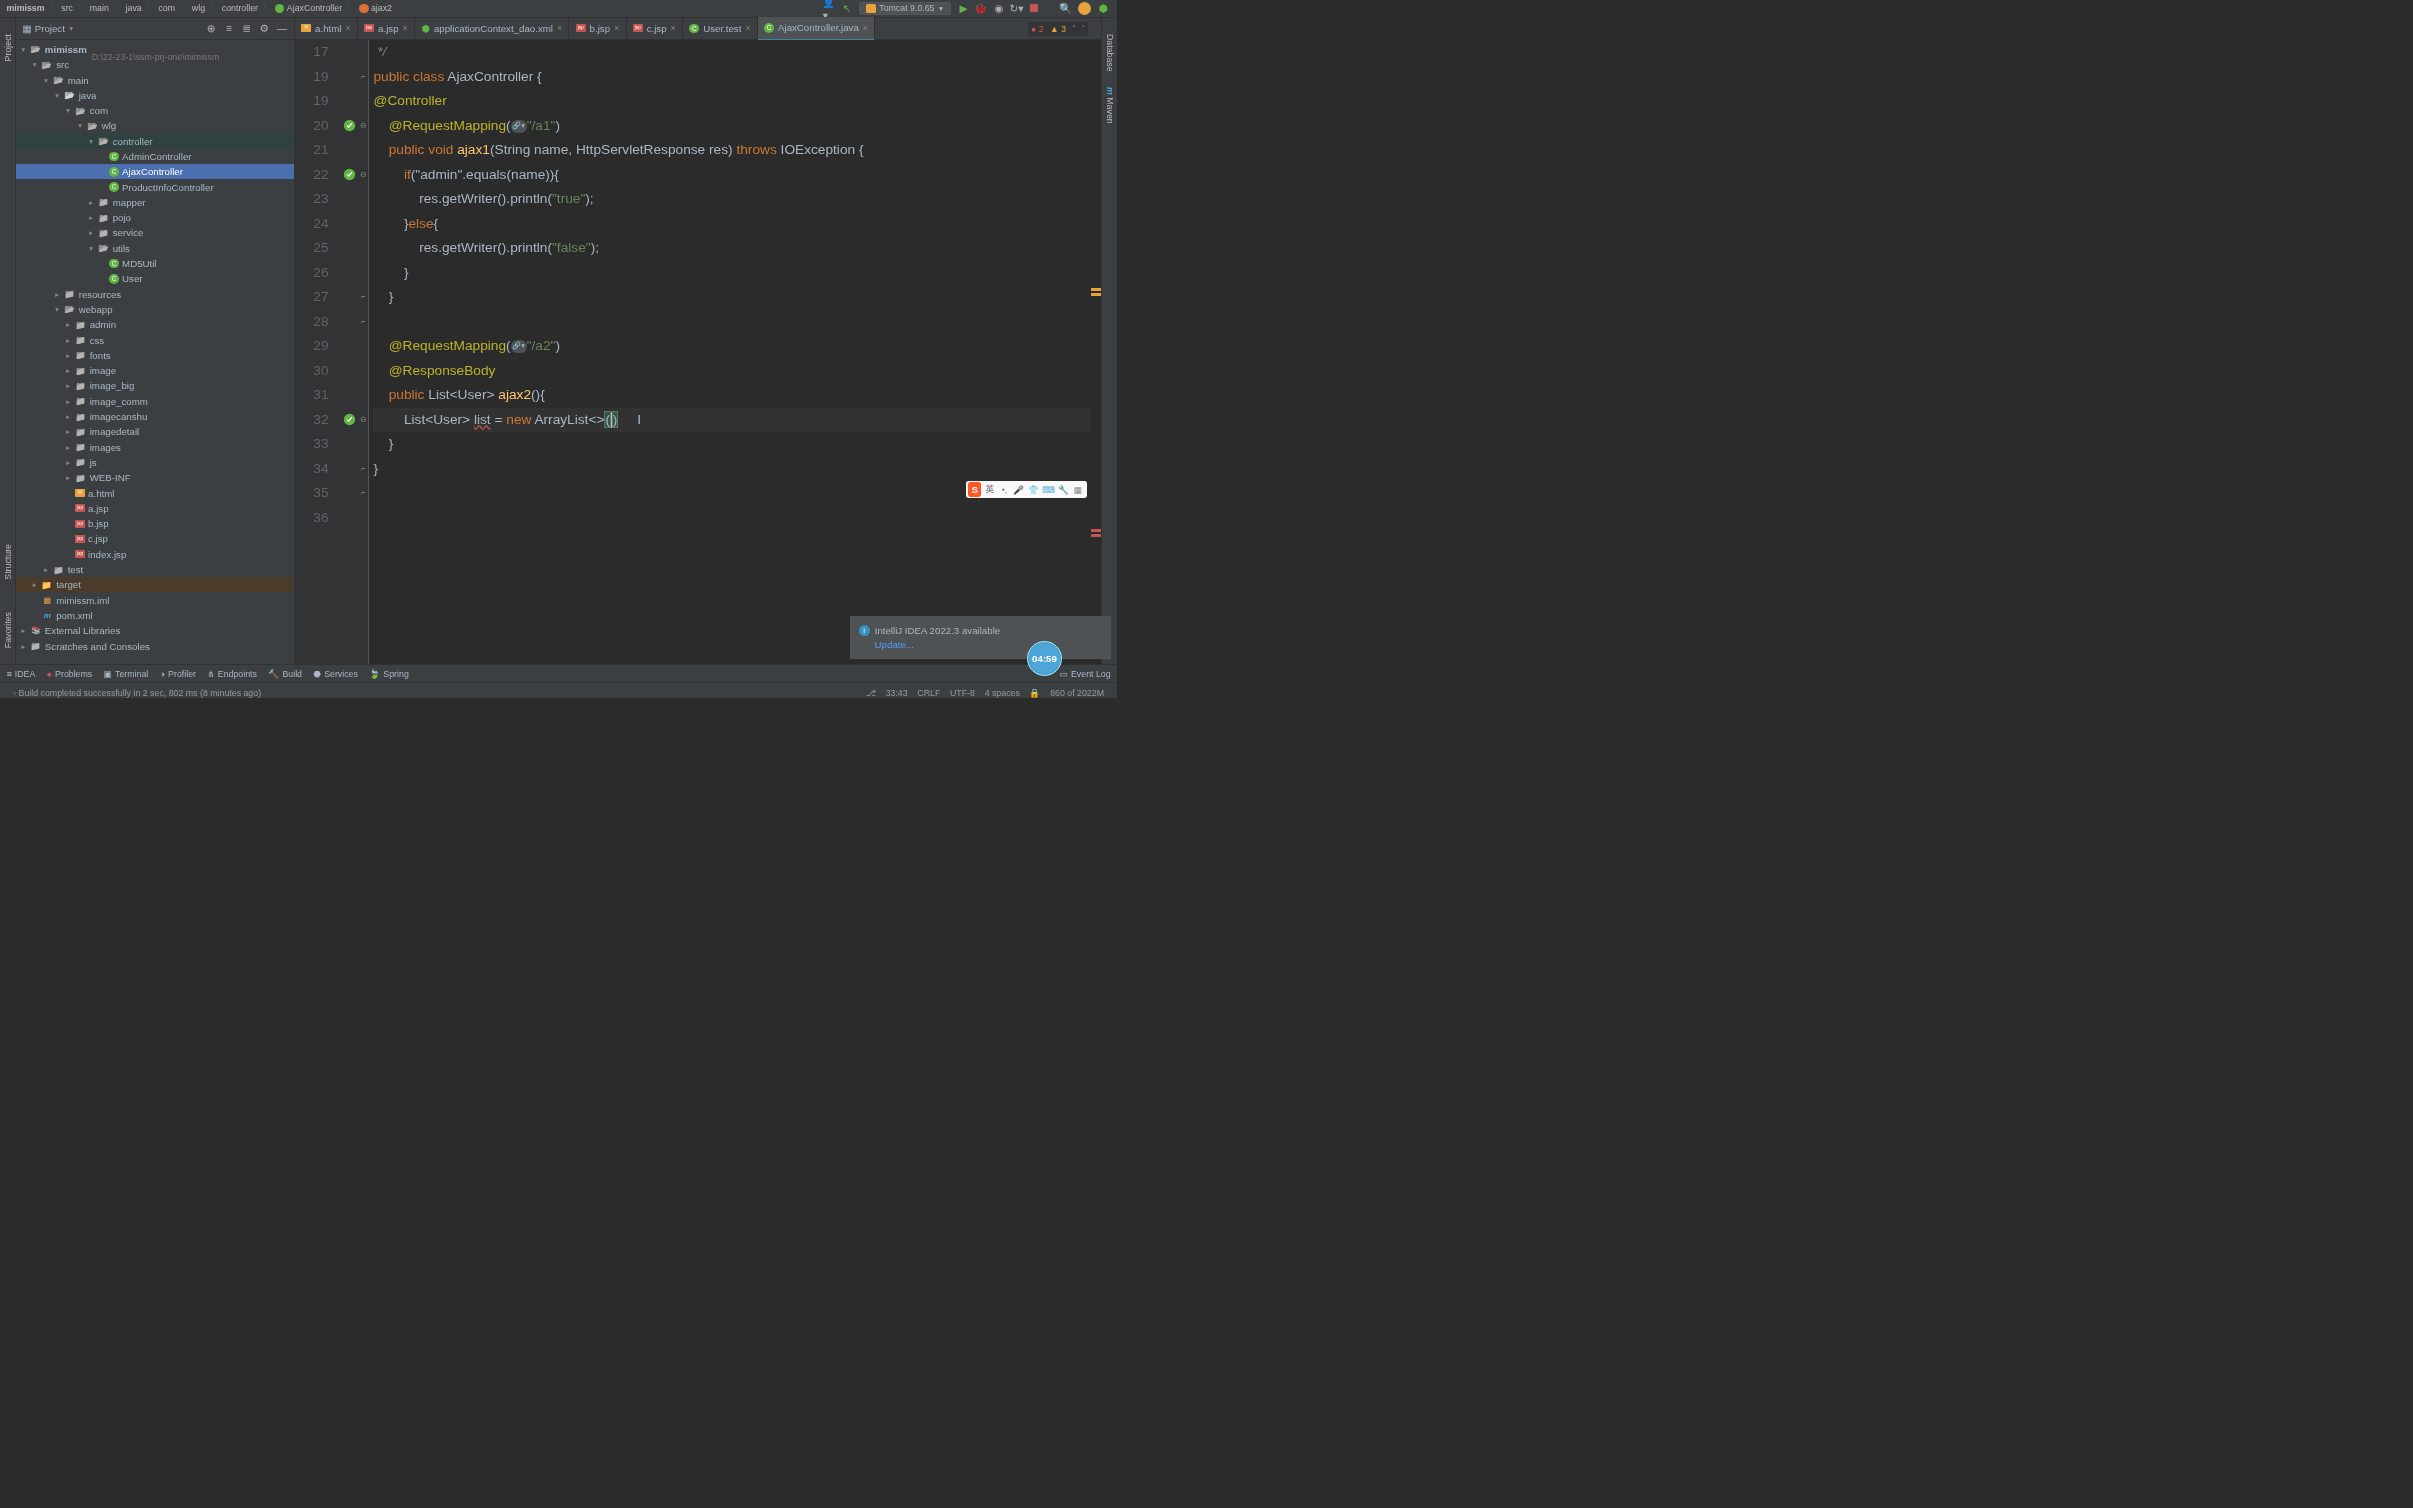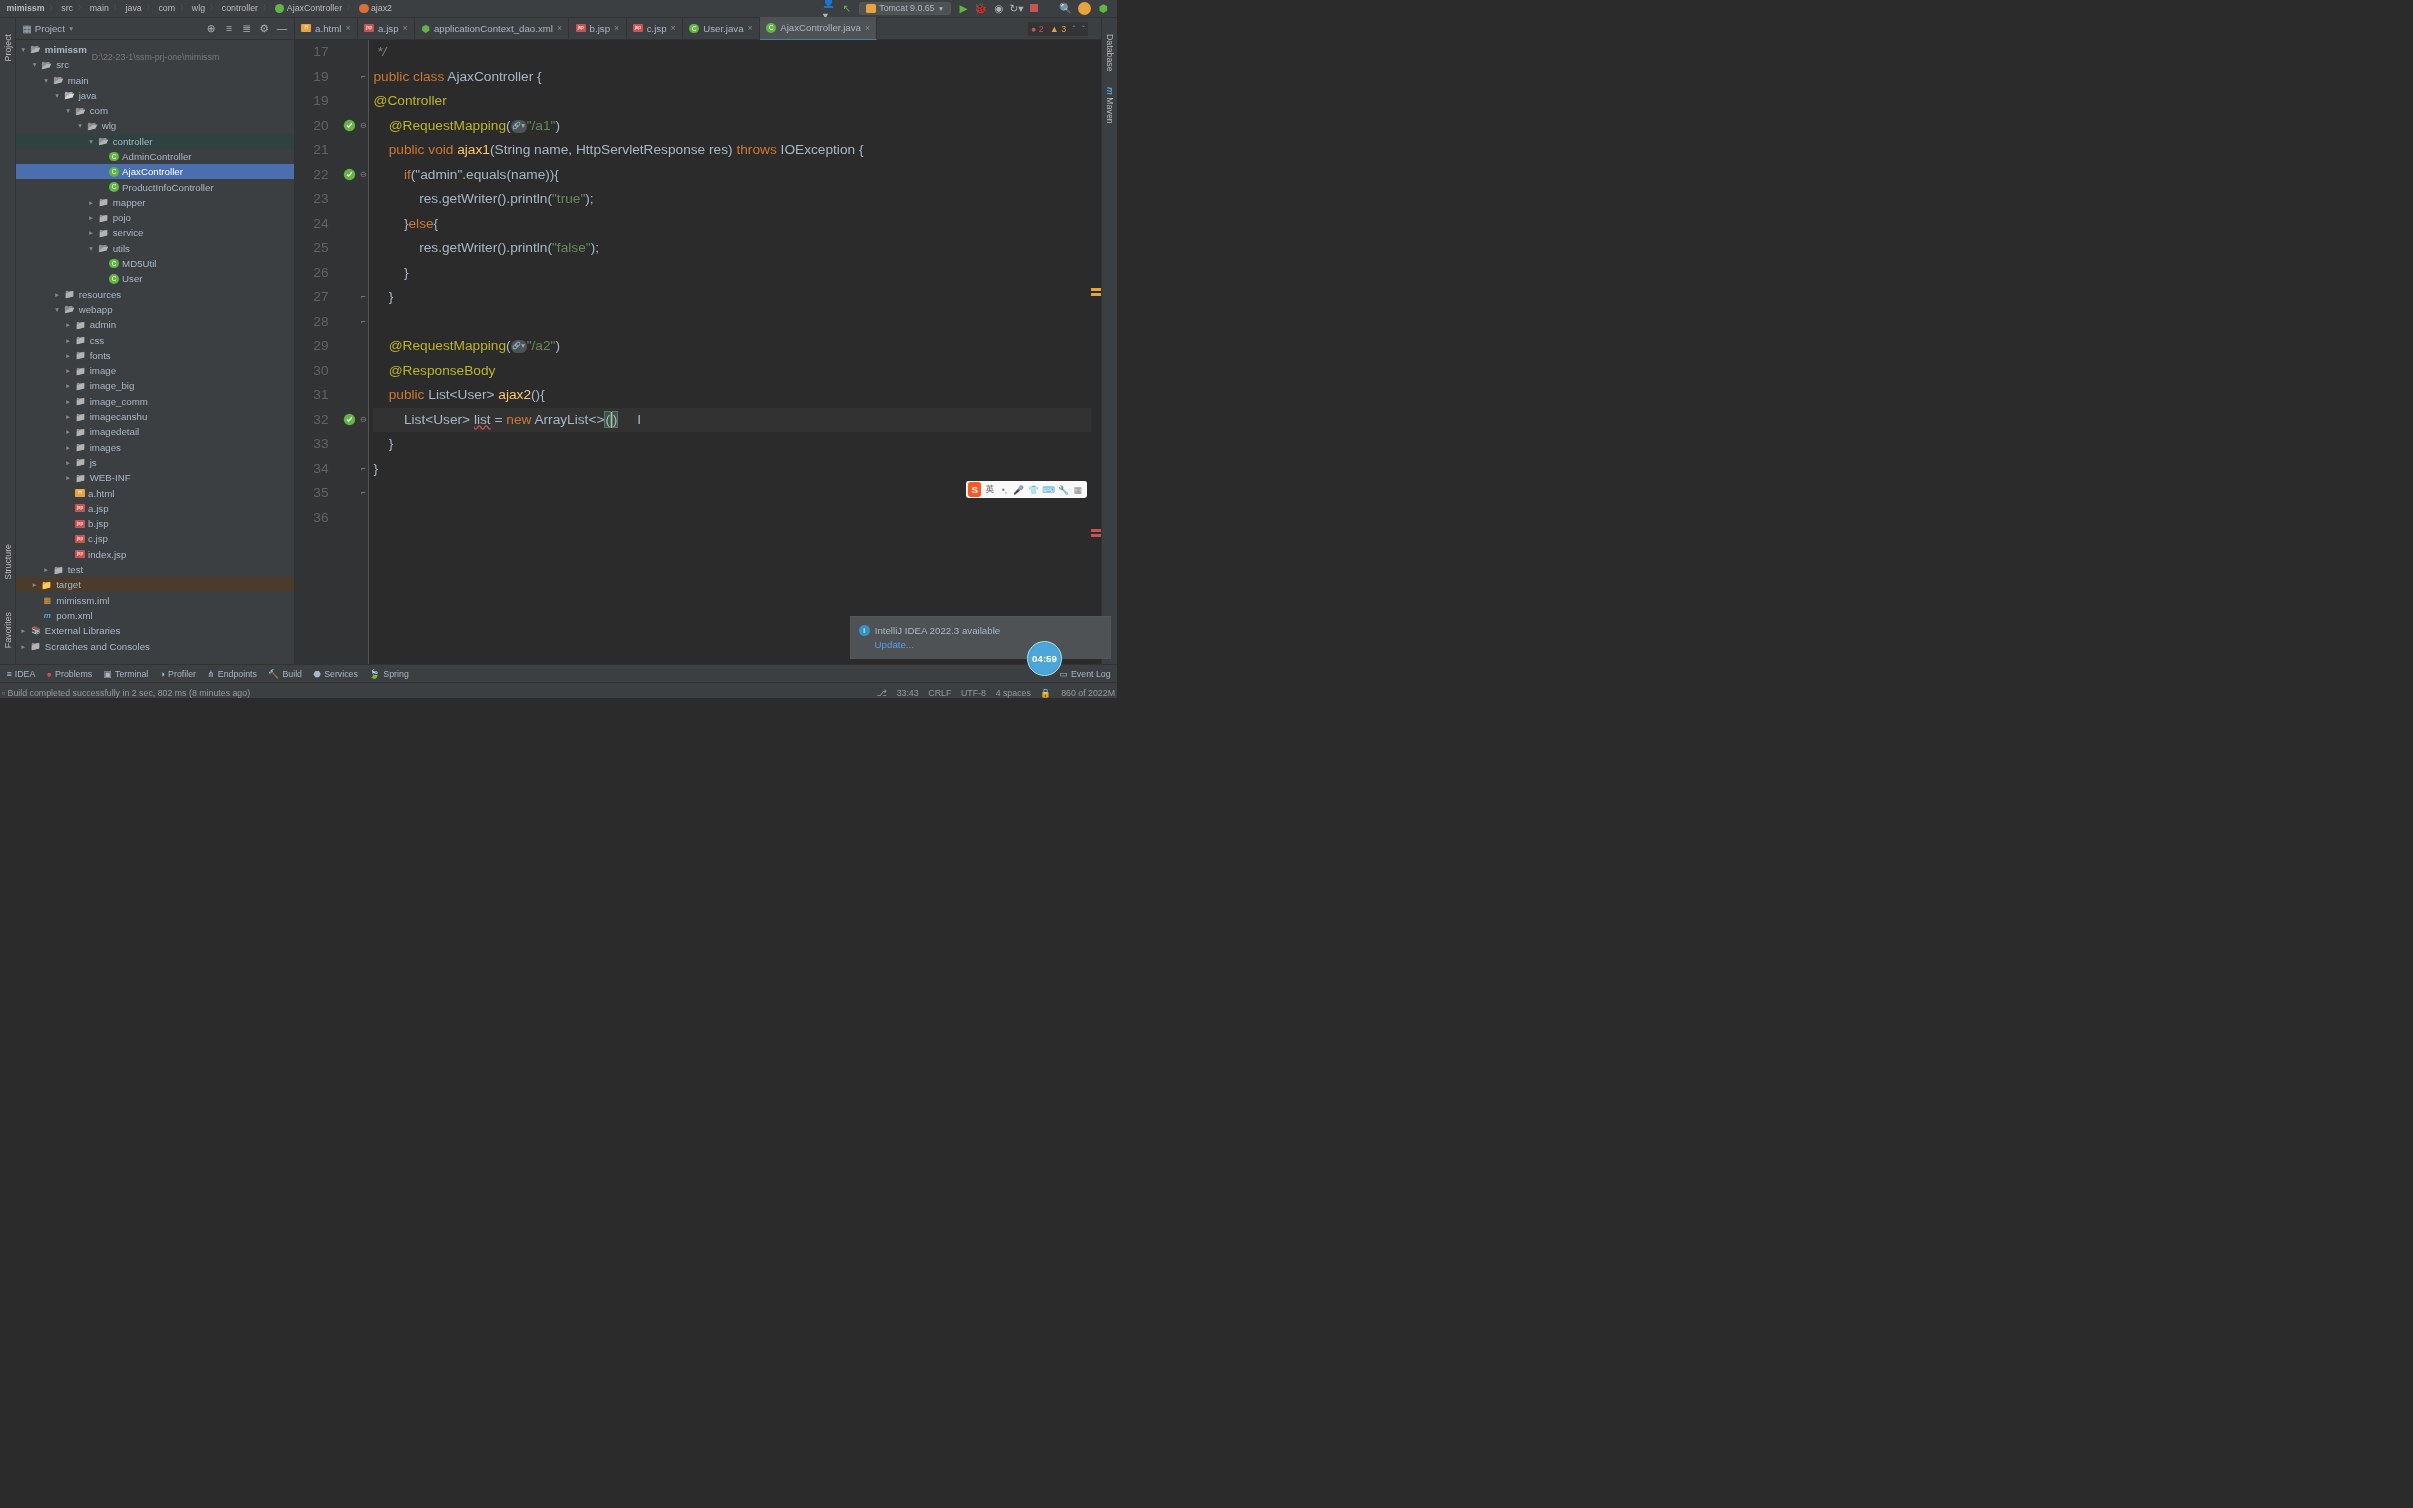--- a/index.html
+++ b/index.html
@@ -112,21 +112,21 @@
 
 
 .timer-badge { position: absolute; right: 55px; bottom: 22.5px; width: 35px; height: 35px; border-radius: 50%; background: radial-gradient(circle, #4da6d9 60%, #2b7fb0 100%); display: flex; align-items: center; justify-content: center; color: #fff; font-size: 9.7px; font-weight: bold; border: 1.6px solid #aee; text-align: center; }
 
 
 .bottom-tools { height: 17.7px; background: #3c3f41; display: flex; align-items: center; padding: 0 6.4px; border-top: 0.8px solid #323232; justify-content: space-between; font-size: 8.8px; }
 .tool-items { display: flex; gap: 11.3px; }
 .tool-item { display: flex; align-items: center; gap: 3.2px; cursor: pointer; }
 
 
-.status-bar { height: 22px; background: #3c3f41; display: flex; align-items: center; padding: 0 2px; border-top: 0.8px solid #323232; justify-content: space-between; font-size: 8.8px; color: #999; }
+.status-bar { height: 22px; background: #3c3f41; display: flex; align-items: center; padding: 0 13px; border-top: 0.8px solid #323232; justify-content: space-between; font-size: 8.8px; color: #999; }
 .status-right { display: flex; gap: 9.7px; align-items: center; }
 </style>
 </head>
 <body>
 
 <div class="top-nav">
   <div class="breadcrumbs">
     <span class="crumb">
         <b>mimissm</b>
       </span>
@@ -421,21 +421,21 @@
           <span>b.jsp</span>
           <span class="tab-close">×</span>
         </div>
       <div class="editor-tab">
           <span class="jsp-icon">jsp</span>
           <span>c.jsp</span>
           <span class="tab-close">×</span>
         </div>
       <div class="editor-tab">
           <span class="class-icon"></span>
-          <span>User.java</span>
+          <span>User.test</span>
           <span class="tab-close">×</span>
         </div>
       <div class="editor-tab active">
           <span class="class-icon"></span>
           <span>AjaxController.java</span>
           <span class="tab-close">×</span>
         </div>
     </div>
 
     <div class="code-area">

